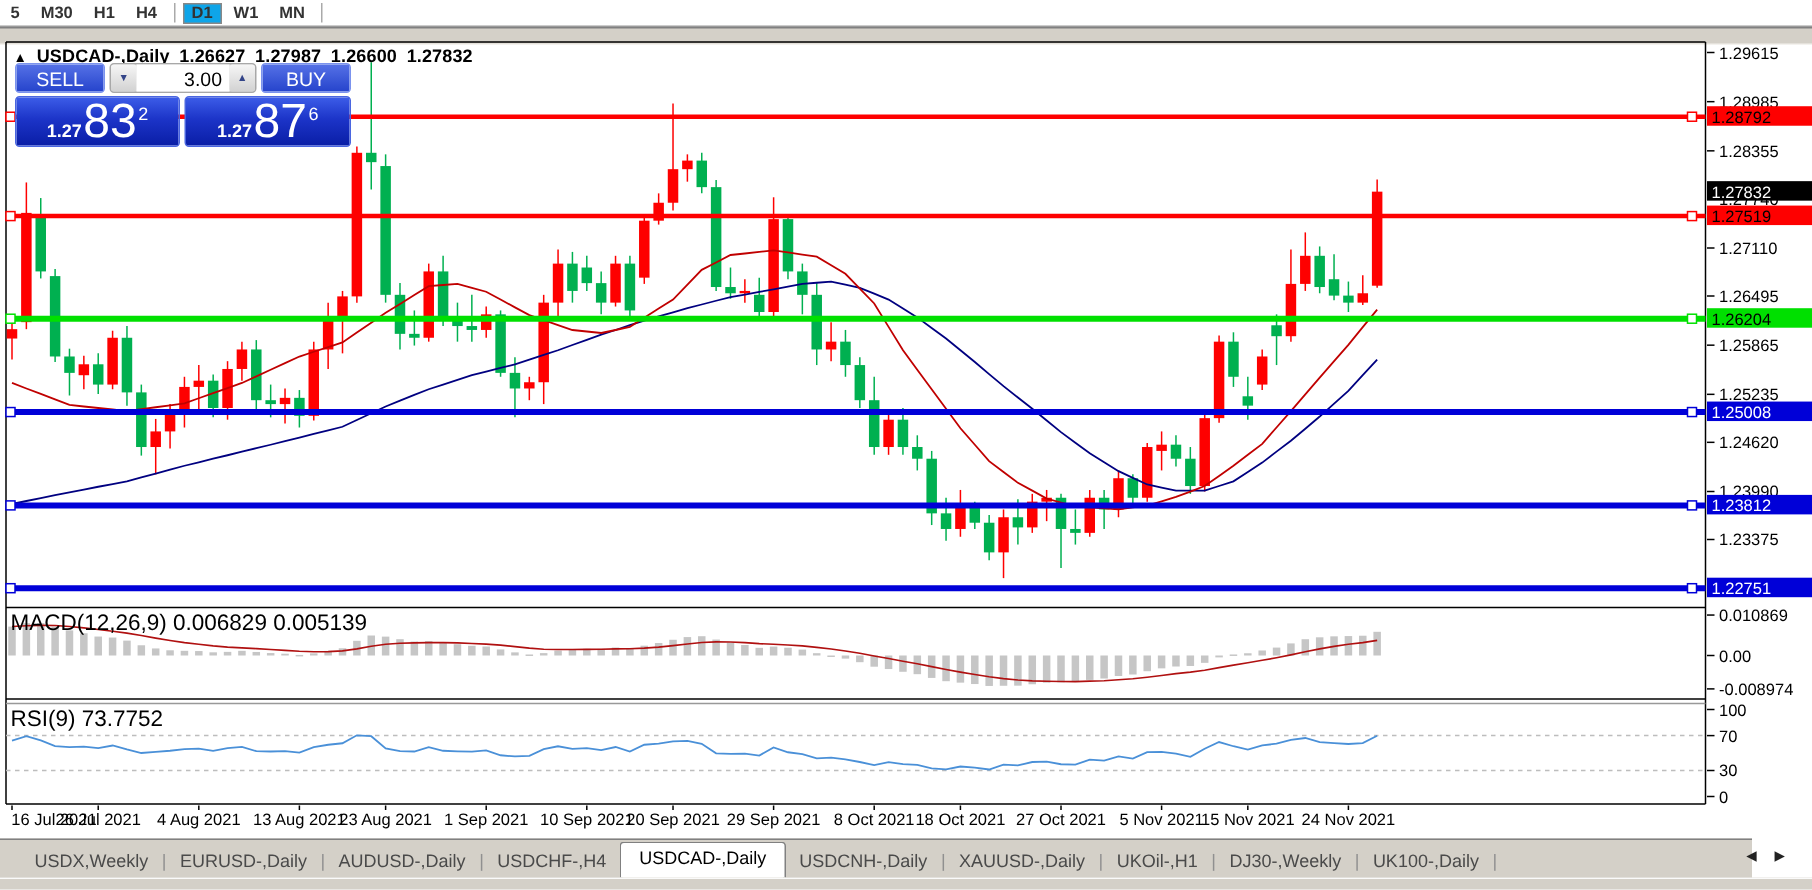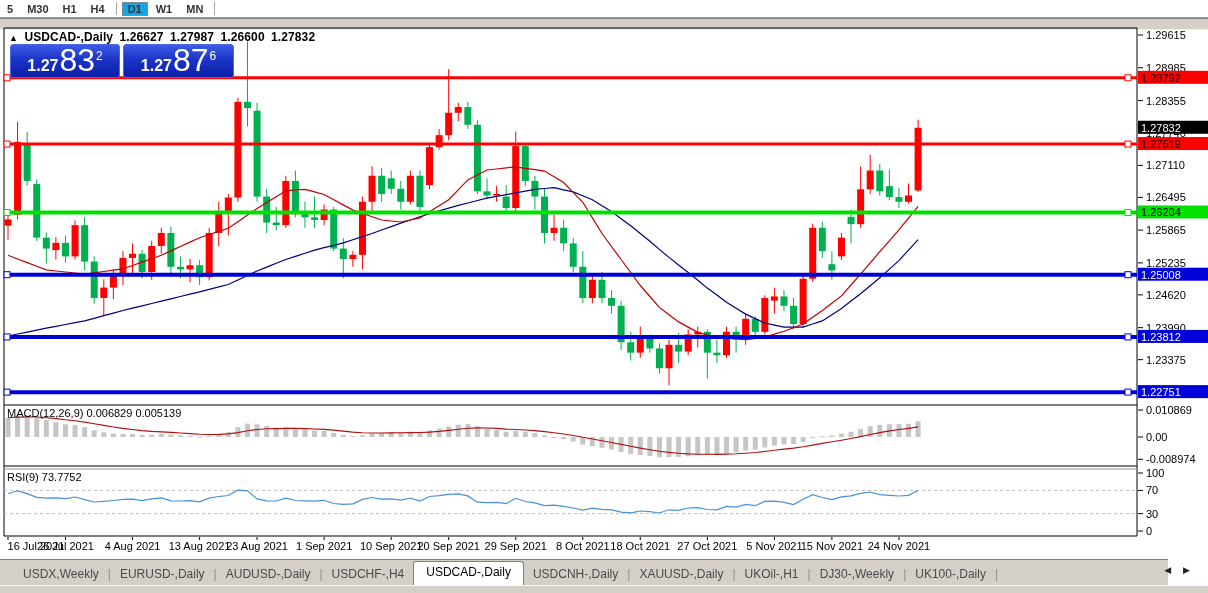--- a/index.html
+++ b/index.html
@@ -26,24 +26,24 @@
   .tp-step{width:17px;display:flex;align-items:center;justify-content:center;font-size:7px;
     color:#334488;background:linear-gradient(#f6f6f6,#d2d2d2);border-radius:2px;}
   #tp-vol{flex:1;background:#fff;font-size:13px;color:#000;text-align:right;
     padding:2px 5px 0 0;}
   #tp-row2{display:flex;margin-top:2px;}
   .tp-tile{height:34px;border:1px solid #4a66e0;border-radius:3px;color:#fff;
     background:linear-gradient(#3c5ce8,#1c34c8 45%,#0a1ea6);display:flex;
     align-items:baseline;justify-content:center;box-sizing:border-box;}
   #tp-sell-tile{width:110px;margin-right:3px;}
   #tp-buy-tile{width:111px;}
-  .tp-small{font-size:16px;font-weight:bold;margin-right:1px;}
+  .tp-small{font-size:12px;font-weight:bold;margin-right:1px;}
   .tp-big{font-size:32px;line-height:30px;}
   .tp-sup{font-size:12px;position:relative;top:-11px;margin-left:1px;}
-  .pane-label{position:absolute;z-index:2;font-size:11px;color:#000;left:7px;}
+  .pane-label{position:absolute;z-index:2;font-size:15px;color:#000;left:7px;}
   #tab-bar{position:absolute;left:0;top:559px;width:1168px;height:25px;background:#d4d0c8;
     border-top:1px solid #808080;display:flex;align-items:flex-end;z-index:2;font-size:12px;}
   .tab{padding:3px 9px 4px 9px;color:#4a4a4a;white-space:nowrap;}
   .tab.active{background:#fff;color:#000;border:1px solid #808080;border-bottom:none;
     border-radius:3px 3px 0 0;padding:3px 12px 6px 12px;margin-bottom:0;}
   .tab-sep{color:#909090;padding-bottom:4px;}
   #tab-arrows{position:absolute;right:6px;top:565px;z-index:3;font-size:9px;color:#222;
     letter-spacing:12px;}
   #status-bar{position:absolute;left:0;top:585px;width:1208px;height:8px;background:#d4d0c8;
     border-top:1px solid #fafafa;}
@@ -483,20 +483,29 @@
 <div id="chart-title">
   <span style="font-size:9px;">▲</span>
   <span>USDCAD-,Daily</span>
   <span>1.26627</span>
   <span>1.27987</span>
   <span>1.26600</span>
   <span>1.27832</span>
 </div>
 
 <div id="trade-panel">
+  <div id="tp-row1">
+    <div class="tp-btn">SELL</div>
+    <div id="tp-stepper">
+      <div class="tp-step">▼</div>
+      <div id="tp-vol">3.00</div>
+      <div class="tp-step">▲</div>
+    </div>
+    <div class="tp-btn">BUY</div>
+  </div>
   <div id="tp-row2">
     <div class="tp-tile" id="tp-sell-tile">
       <span class="tp-small">1.27</span>
       <span class="tp-big">83</span>
       <span class="tp-sup">2</span>
     </div>
     <div class="tp-tile" id="tp-buy-tile">
       <span class="tp-small">1.27</span>
       <span class="tp-big">87</span>
       <span class="tp-sup">6</span>

